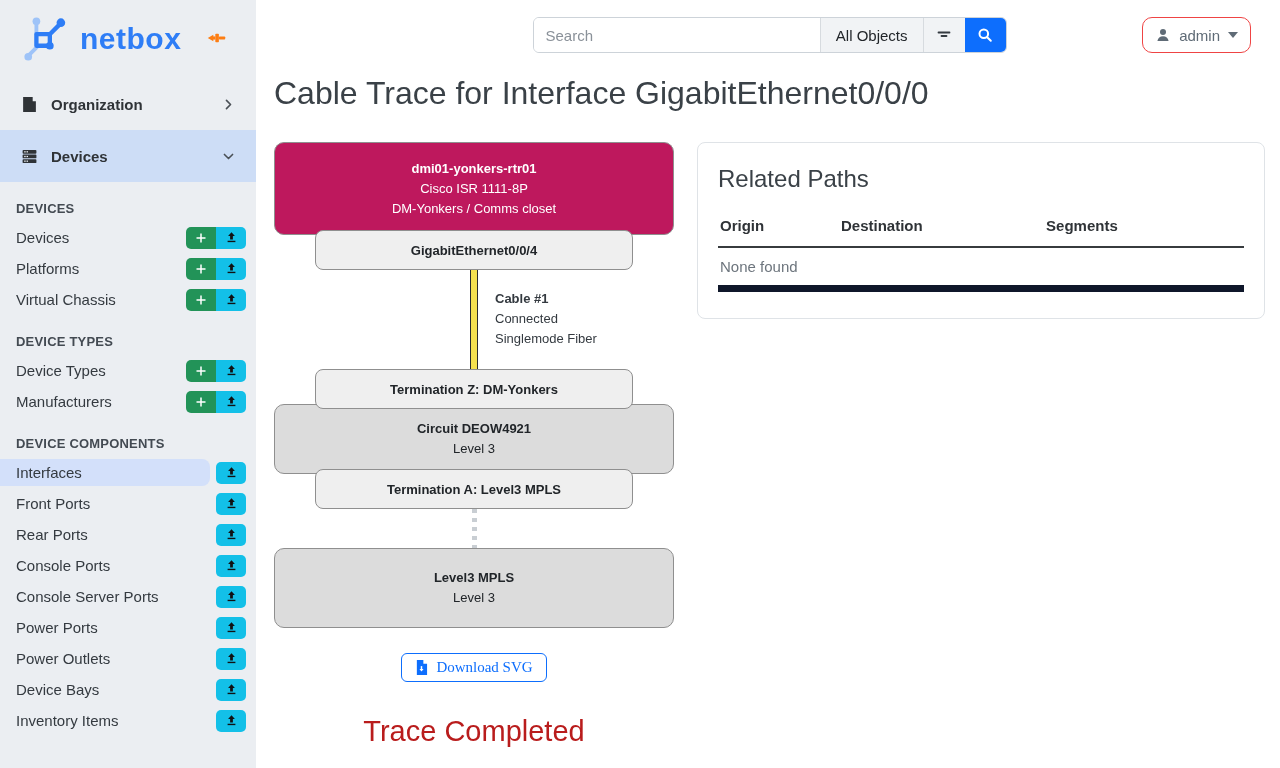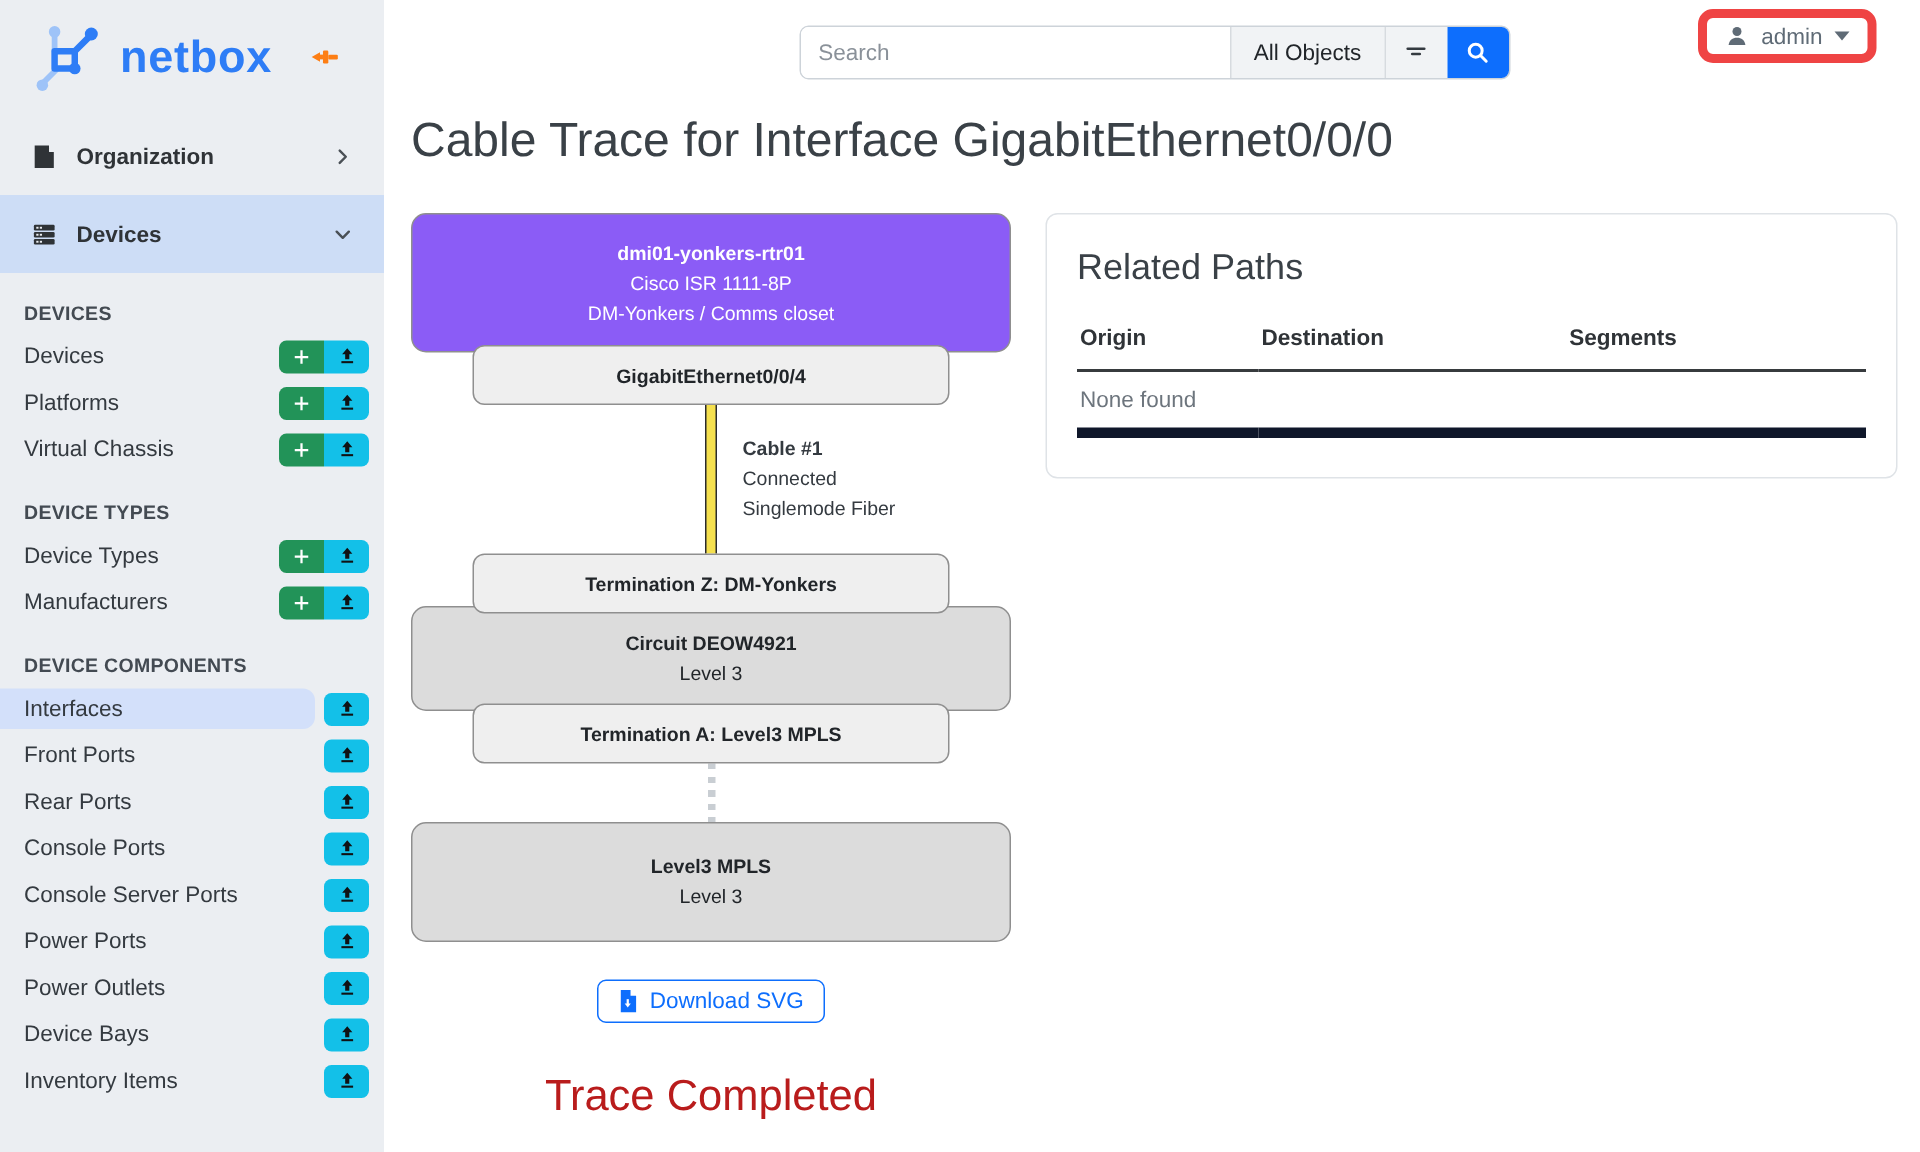--- a/index.html
+++ b/index.html
@@ -31,47 +31,47 @@
 
   
   .main { flex:1; background:#fff; padding:0 15px 0 18px; display:flex; flex-direction:column; overflow:hidden; }
   .topbar { height:70px; display:flex; align-items:center; justify-content:center; position:relative; }
   .search-group { width:474px; height:36px; display:flex; border:1px solid #cdd3d9; border-radius:6px; overflow:hidden; background:#fff; }
   .search-input { flex:1; border:none; outline:none; padding:0 12px; font-size:15px; font-family:"Liberation Sans", sans-serif; color:#343a40; }
   .search-input::placeholder { color:#8a9199; }
   .scope-seg { background:#f1f3f5; border-left:1px solid #d7dbdf; display:flex; align-items:center; padding:0 15px; font-size:15px; color:#212529; cursor:pointer; }
   .filter-seg { background:#f1f3f5; border-left:1px solid #d7dbdf; width:42px; display:flex; align-items:center; justify-content:center; cursor:pointer; }
   .go-seg { background:#0d6efd; width:41px; border:none; display:flex; align-items:center; justify-content:center; cursor:pointer; }
-  .user-btn { position:absolute; right:14px; top:6px; height:36px; display:flex; align-items:center; gap:8px; padding:0 12px; background:#fff; border:6px solid #ef4444; border-radius:10px; font-size:15px; color:#5f6b76; cursor:pointer; font-family:"Liberation Sans", sans-serif; }
+  .user-btn { position:absolute; right:14px; top:17px; height:36px; display:flex; align-items:center; gap:8px; padding:0 12px; background:#fff; border:1px solid #ef4444; border-radius:10px; font-size:15px; color:#5f6b76; cursor:pointer; font-family:"Liberation Sans", sans-serif; }
   .caret { width:0; height:0; border-left:5px solid transparent; border-right:5px solid transparent; border-top:6px solid #5f6b76; }
 
   h1.page-title { font-size:32px; font-weight:400; color:#3a4147; margin:5px 0 30px 0; }
 
   .content-row { display:flex; gap:23px; align-items:flex-start; }
 
   
   .trace-col { width:400px; min-width:400px; display:flex; flex-direction:column; }
   .node-box { width:400px; border:1px solid #8f8f8f; border-radius:10px; display:flex; flex-direction:column; align-items:center; justify-content:center; text-align:center; position:relative; }
-  .node-box.green { background:#8b5cf6; color:#fff; height:93px; z-index:1; }
+  .node-box.green { background:#be185d; color:#fff; height:93px; z-index:1; }
   .node-box.gray { background:#dcdcdc; color:#212529; }
   .node-box .bold-line { font-weight:700; font-size:13px; line-height:20px; }
   .node-box .sub-line { font-size:13px; line-height:20px; }
   .term-box { width:318px; height:40px; margin:0 auto; background:#efefef; border:1px solid #8f8f8f; border-radius:8px; display:flex; align-items:center; justify-content:center; font-size:13px; font-weight:700; color:#212529; position:relative; z-index:2; }
   .overlap-up { margin-top:-5px; }
   .cable-seg { height:99px; position:relative; }
   .cable-line { position:absolute; left:calc(50% - 4px); top:0; bottom:0; width:8px; background:#f5e04e; border-left:1px solid #2b2b2b; border-right:1px solid #2b2b2b; }
   .cable-label { position:absolute; left:calc(50% + 21px); top:19px; font-size:13px; line-height:20px; }
   .cable-label .cable-name { font-weight:700; }
   .circuit-box { height:70px; z-index:1; }
   .dotted-seg { height:39px; display:flex; justify-content:center; }
   .dotted-line { width:5px; height:100%; background:repeating-linear-gradient(to bottom, #c9ced3 0 4px, transparent 4px 9px); }
   .pn-box { height:80px; z-index:1; }
 
   .dl-row { margin-top:25px; display:flex; justify-content:center; }
-  .dl-btn { display:inline-flex; align-items:center; gap:8px; border:1px solid #0d6efd; color:#0d6efd; background:#fff; border-radius:6px; padding:5px 13px; font-size:15px; cursor:pointer; font-family:Liberation Sans, sans-serif; }
+  .dl-btn { display:inline-flex; align-items:center; gap:8px; border:1px solid #0d6efd; color:#0d6efd; background:#fff; border-radius:6px; padding:5px 13px; font-size:15px; cursor:pointer; font-family:Liberation Serif, serif; }
   .trace-status { margin-top:33px; text-align:center; font-size:29px; color:#b91c1c; }
 
   
   .card { flex:1; border:1px solid #dfe3e7; border-radius:8px; padding:16px 20px 26px 20px; background:#fff; }
   .card-title { font-size:24px; font-weight:400; color:#3a4147; margin:6px 0 24px 0; }
   table.paths { width:100%; border-collapse:collapse; }
   table.paths th { text-align:left; font-size:15px; font-weight:700; color:#2f3337; padding:0 6px 12px 2px; border-bottom:2px solid #373b3e; }
   table.paths th:nth-child(1) { width:23%; }
   table.paths th:nth-child(2) { width:39%; }
   table.paths td { font-size:15px; color:#6d757d; padding:10px 6px 10px 2px; border-bottom:7px solid #0f172a; }

